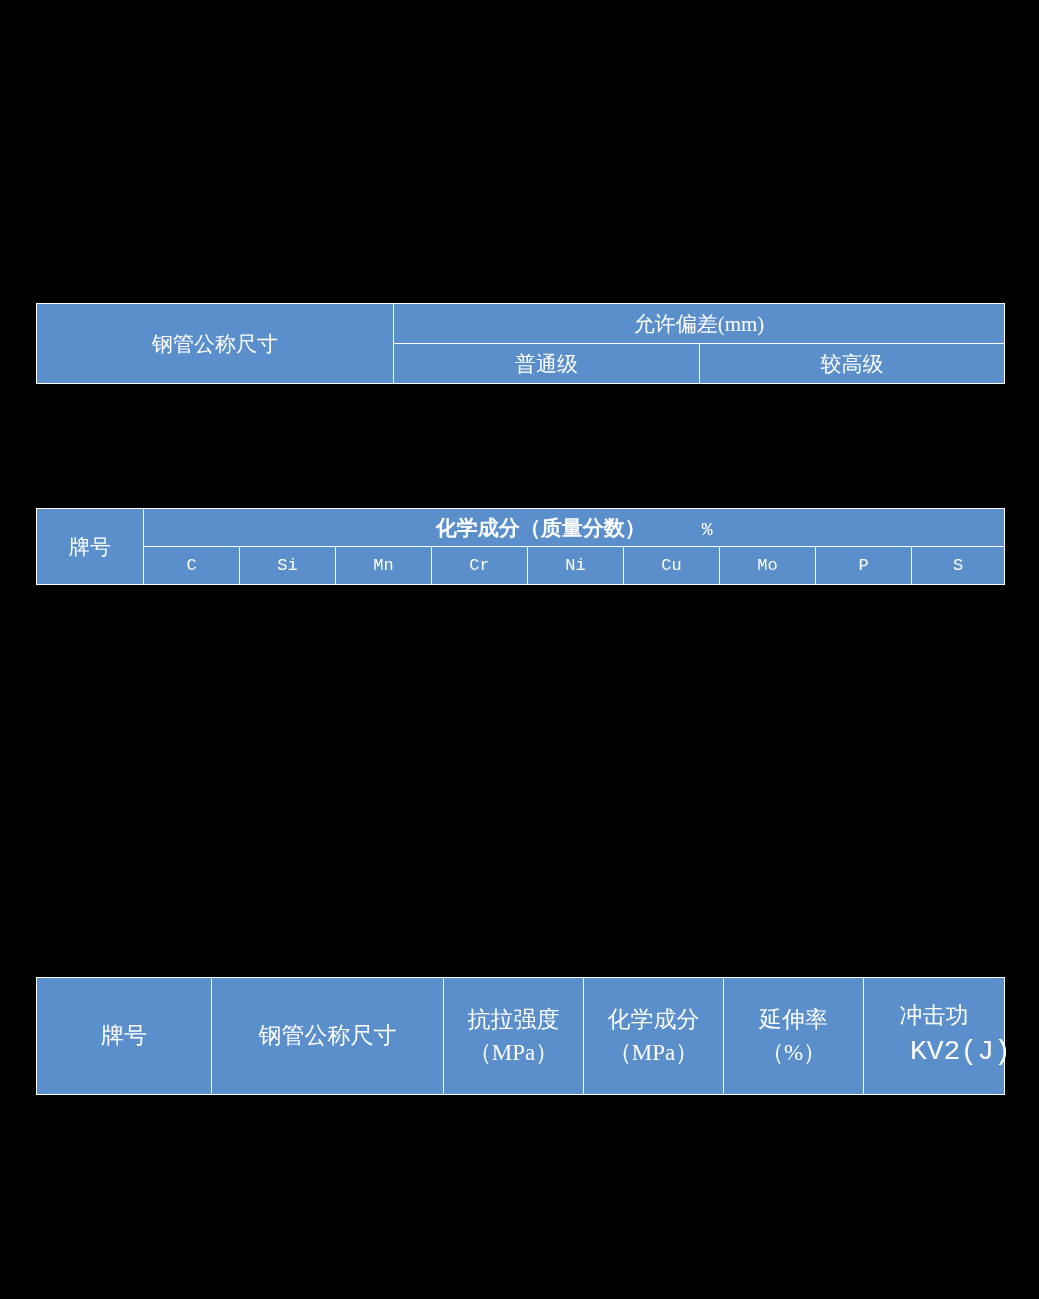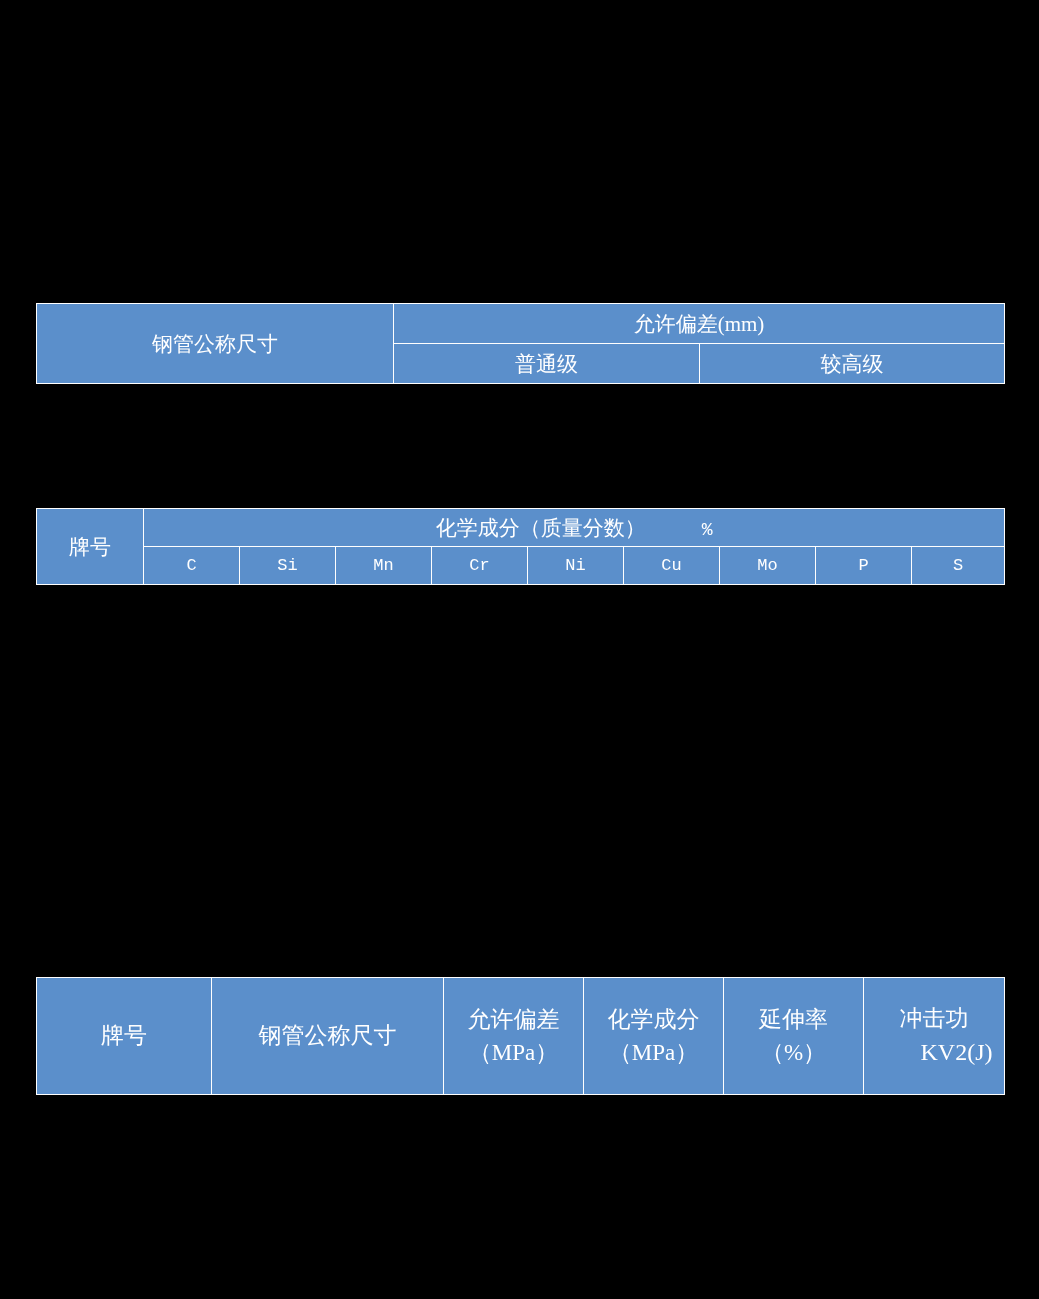--- a/index.html
+++ b/index.html
@@ -78,25 +78,25 @@
     left: 36px;
     top: 977px;
     width: 968px;
   }
   .table3 td {
     height: 114px;
     font-size: 23px;
     line-height: 1.45;
   }
   .table3 .mono {
-    font-family: Liberation Serif, serif;
-    font-size: 24px;
+    font-family: Liberation Mono, monospace;
+    font-size: 28px;
     padding-left: 45px;
   }
-  .nowrap { white-space: nowrap; }
+  .nowrap { white-space: nowrap; font-weight: bold; }
 </style>
 </head>
 <body>
 
 <div class="page">
 
   <table class="doc-table table1">
     <colgroup>
       <col style="width:357px">
       <col style="width:306px">
@@ -157,21 +157,21 @@
     </colgroup>
     <tbody>
       <tr>
         <td>
           <div>牌号</div>
         </td>
         <td>
           <div>钢管公称尺寸</div>
         </td>
         <td>
-          <div>允许偏差</div>
+          <div>抗拉强度</div>
           <div>（MPa）</div>
         </td>
         <td>
           <div>化学成分</div>
           <div>（MPa）</div>
         </td>
         <td>
           <div>延伸率</div>
           <div>（%）</div>
         </td>

